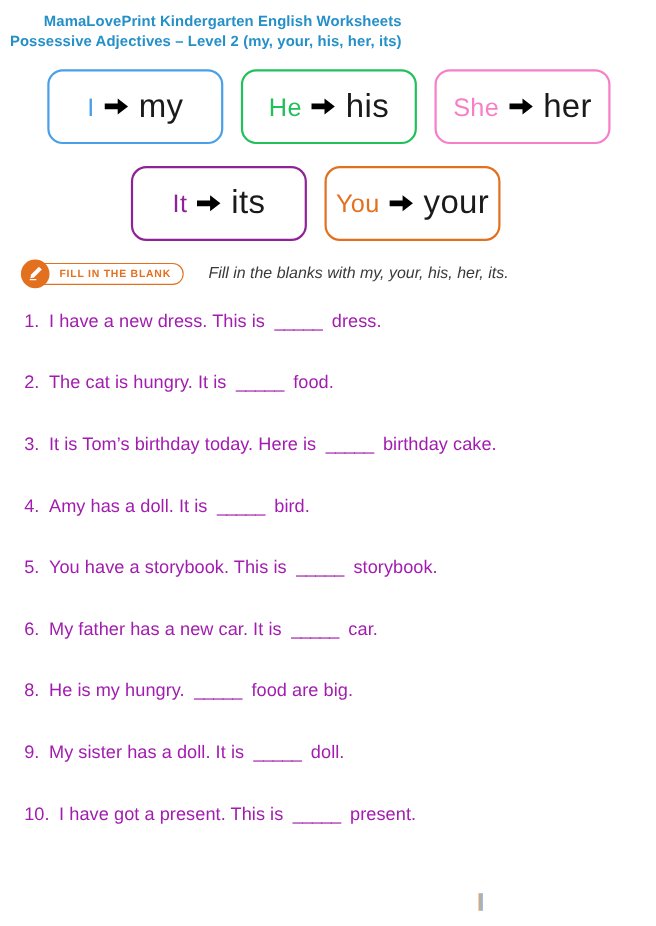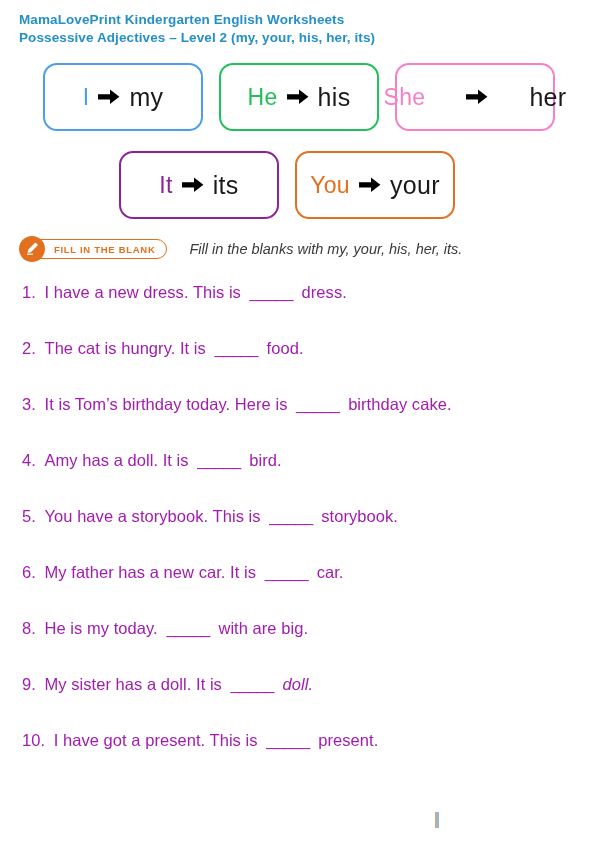--- a/index.html
+++ b/index.html
@@ -11,23 +11,24 @@
     height: 842px;
     background: #ffffff;
     font-family: "Liberation Sans", sans-serif;
     overflow: hidden;
     position: relative;
   }
 
   
   .header {
     position: absolute;
-    left: 19px;
+    left: 9px;
     top: 11px;
     line-height: 1.32;
+    text-align: right;
   }
   .header .line {
     color: #2590c8;
     font-weight: bold;
     font-size: 13.5px;
     letter-spacing: 0.1px;
     white-space: nowrap;
   }
 
   
@@ -67,21 +68,21 @@
   .pron-box .arrow {
     color: #000;
     font-size: 20px;
     line-height: 1;
     margin: 0 9px;
     display: inline-flex;
     align-items: center;
   }
   .pron-box .arrow svg { display: block; }
   .pron-box .poss {
-    font-size: 25px;
+    font-size: 30px;
     color: #1a1a1a;
     font-weight: 400;
     letter-spacing: 0.3px;
   }
 
   
   .instruction {
     position: absolute;
     left: 19px;
     top: 236px;
@@ -182,21 +183,21 @@
   </div>
   <div class="pron-box" style="border-color: rgb(34, 192, 90);">
     <span class="subj" style="color: rgb(34, 192, 90);">He</span>
     <span class="arrow">
       <svg width="22" height="16" viewBox="0 0 22 16">
           <path d="M0 5.2h12V0.6l9.4 7.2-9.4 7.2v-4.6H0z" fill="#000"></path>
         </svg>
     </span>
     <span class="poss">his</span>
   </div>
-  <div class="pron-box" style="border-color: rgb(247, 127, 200); gap: 32px;">
+  <div class="pron-box" style="border-color: rgb(247, 127, 200);">
     <span class="subj" style="color: rgb(247, 127, 200);">She</span>
     <span class="arrow">
       <svg width="22" height="16" viewBox="0 0 22 16">
           <path d="M0 5.2h12V0.6l9.4 7.2-9.4 7.2v-4.6H0z" fill="#000"></path>
         </svg>
     </span>
     <span class="poss">her</span>
   </div>
 </div>
 
@@ -268,29 +269,29 @@
     <span style="margin-left: 4px;">storybook.</span>
   </div>
   <div class="question">
     <span>6.</span>
     <span style="margin-left: 4px;">My father has a new car. It is</span>
     <span class="blank" style="margin-left: 4px;">_____</span>
     <span style="margin-left: 4px;">car.</span>
   </div>
   <div class="question">
     <span>8.</span>
-    <span style="margin-left: 4px;">He is my today.</span>
-    <span class="blank" style="margin-left: 4px;">_____</span>
-    <span style="margin-left: 4px;">with are big.</span>
+    <span style="margin-left: 4px;">He is my hungry.</span>
+    <span class="blank" style="margin-left: 4px;">_____</span>
+    <span style="margin-left: 4px;">food are big.</span>
   </div>
   <div class="question">
     <span>9.</span>
     <span style="margin-left: 4px;">My sister has a doll. It is</span>
     <span class="blank" style="margin-left: 4px;">_____</span>
-    <span style="margin-left: 4px; font-style: italic;">doll.</span>
+    <span style="margin-left: 4px;">doll.</span>
   </div>
   <div class="question">
     <span>10.</span>
     <span style="margin-left: 4px;">I have got a present. This is</span>
     <span class="blank" style="margin-left: 4px;">_____</span>
     <span style="margin-left: 4px;">present.</span>
   </div>
 </div>
 
 <div class="bottom-tick"></div>

